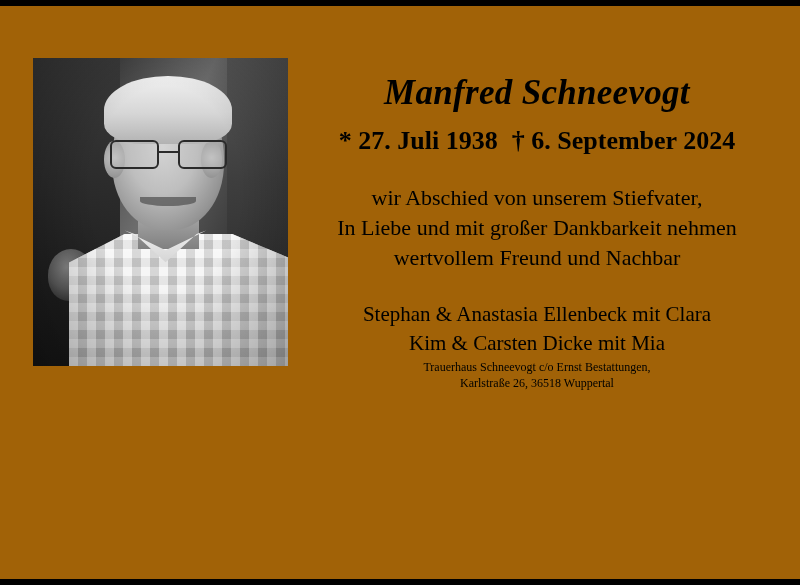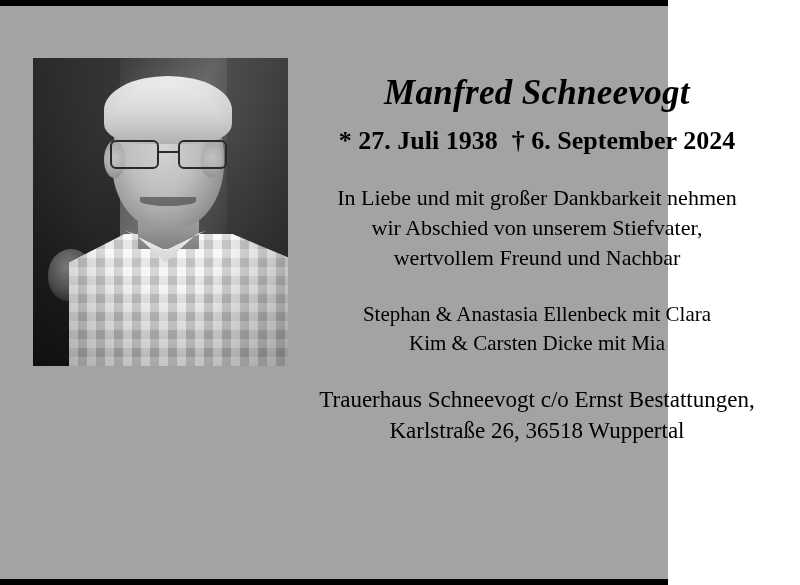--- a/index.html
+++ b/index.html
@@ -8,23 +8,23 @@
     background: #ffffff;
   }
   body {
     width: 800px;
     height: 585px;
     overflow: hidden;
     font-family: "Liberation Serif", serif;
   }
   .obituary {
     position: relative;
-    width: 668px;
+    width: 800px;
     height: 585px;
-    background: #a3a3a3;
+    background: #a16207;
     box-sizing: border-box;
     border-top: 6px solid #000000;
     border-bottom: 6px solid #000000;
   }
   .inner {
     position: absolute;
     left: 0;
     top: 6px;
     width: 800px;
     height: 573px;
@@ -208,22 +208,21 @@
     margin-top: 27px;
     font-size: 22px;
     line-height: 1.38;
   }
   .family {
     margin-top: 26px;
     font-size: 21px;
     line-height: 1.42;
   }
   .address {
-    margin-top: 26px;
-    font-size: 23px;
+    font-size: 12px;
     line-height: 1.34;
   }
   .closing {
     margin-top: 25px;
     font-size: 22px;
     line-height: 1.38;
   }
   .line { display: block; }
 </style>
 </head>
@@ -257,22 +256,22 @@
 
     <div class="content">
 
       <div class="name">Manfred Schneevogt</div>
 
       <div class="dates">
         <span>* 27. Juli 1938</span><span class="sep"></span><span>† 6. September 2024</span>
       </div>
 
       <div class="block para-1">
+        <span class="line">wir Abschied von unserem Stiefvater,</span>
         <span class="line">In Liebe und mit großer Dankbarkeit nehmen</span>
-        <span class="line">wir Abschied von unserem Stiefvater,</span>
         <span class="line">wertvollem Freund und Nachbar</span>
       </div>
 
       <div class="block family">
         <span class="line">Stephan &amp; Anastasia Ellenbeck mit Clara</span>
         <span class="line">Kim &amp; Carsten Dicke mit Mia</span>
       </div>
 
       <div class="block address">
         <span class="line">Trauerhaus Schneevogt c/o Ernst Bestattungen,</span>

